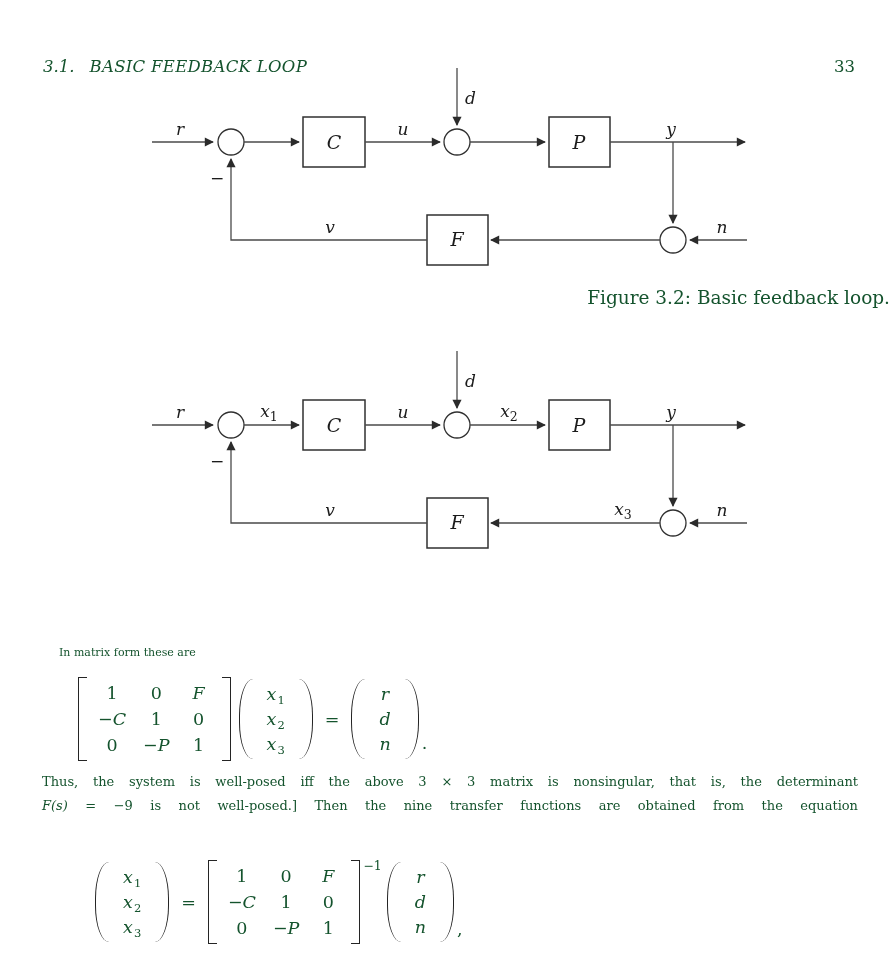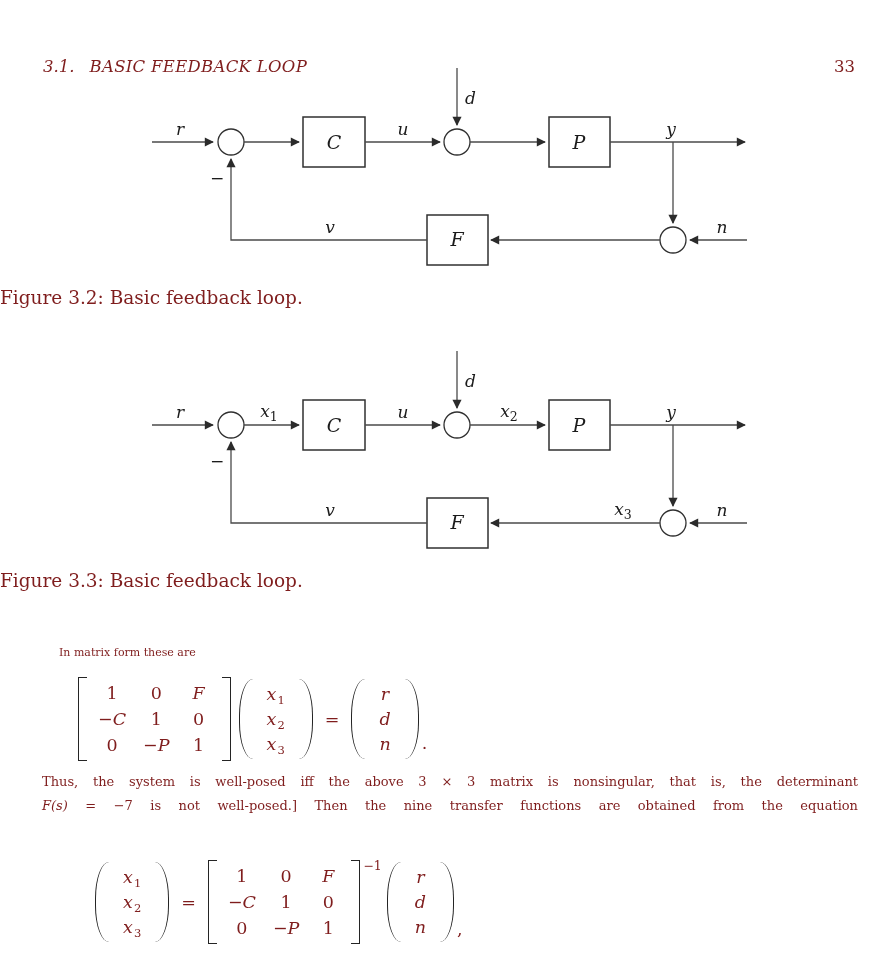--- a/index.html
+++ b/index.html
@@ -1,35 +1,35 @@
 <!DOCTYPE html>
 <html><head>
 <meta charset="utf-8">
 <style>
   html,body { margin:0; padding:0; background:#ffffff; }
   .page {
     position:relative; width:890px; height:956px; background:#ffffff;
-    font-family:"DejaVu Serif", serif; color:#7f1d1d; overflow:hidden;
+    font-family:"DejaVu Serif", serif; color:#14532d; overflow:hidden;
   }
   
   .hdr { position:absolute; left:43px; right:35px; top:19px; display:flex; align-items:baseline; font-size:16.5px; }
   .hdr-num, .hdr-title { font-style:italic; }
   .hdr-title { margin-left:15px; letter-spacing:0.3px;margin-top:32px; }
   .hdr-page { margin-left:auto;margin-top:38px; }
 
   
   .figsvg { position:absolute; left:0; }
   .figsvg text { font-family:"DejaVu Serif", serif; font-style:italic; font-size:17px; fill:#1b1b1b; }
   .figsvg .blk-label { font-size:19px; }
   .figsvg .subdig { font-size:12.5px; font-style:normal; }
   .figsvg line, .figsvg path.wire { stroke:#4a4a4a; stroke-width:1.3; fill:none; }
   .figsvg rect.blk { stroke:#303030; stroke-width:1.5; fill:#ffffff; }
   .figsvg circle.sum { stroke:#303030; stroke-width:1.3; fill:#ffffff; }
 
-  .caption { position:absolute; left:0; width:890px; text-align:left; font-size:18.5px; }
+  .caption { position:absolute; left:0; width:890px; text-align:right; font-size:18.5px; }
 
   .intro { position:absolute; left:42px; top:646px; font-size:11px;margin-left:17px; }
 
   
   .eq { position:absolute; display:flex; align-items:center; font-size:17.5px; }
   .brk { align-self:center; height:82px; width:8px; }
   .brk-l { border-left:1.7px solid #242424; border-top:1.7px solid #242424; border-bottom:1.7px solid #242424; margin-right:2px; }
   .brk-r { border-right:1.7px solid #242424; border-top:1.7px solid #242424; border-bottom:1.7px solid #242424; margin-left:2px; }
   .par { align-self:center; height:80px; width:13px; }
   .par-l { border-left:1.7px solid #242424; border-top-left-radius:110% 50%; border-bottom-left-radius:110% 50%; }
@@ -125,21 +125,20 @@
     <text x="403" y="418" text-anchor="middle">u</text>
     <text x="465" y="387" text-anchor="start">d</text>
     <text x="509" y="417" text-anchor="middle"><tspan>x</tspan><tspan class="subdig" dy="3.5">2</tspan></text>
     <text x="671" y="418" text-anchor="middle">y</text>
     <text x="623" y="515" text-anchor="middle"><tspan>x</tspan><tspan class="subdig" dy="3.5">3</tspan></text>
     <text x="722" y="516" text-anchor="middle">n</text>
     <text x="330" y="516" text-anchor="middle">v</text>
     <text x="217" y="467" text-anchor="middle" font-size="18">−</text>
   </svg>
 
-  <div class="caption" style="top:570px;">Figure 3.3: Basic feedback loop.</div>
 
   <div class="intro">In matrix form these are</div>
 
   <div class="eq" style="left:78px; top:676px; height:86px;">
     <div class="brk brk-l"></div>
     <div class="mat">
       <span class="mc">1</span>
       <span class="mc">0</span>
       <span class="mc it">F</span>
       <span class="mc it">−C</span>
@@ -164,21 +163,21 @@
       <span class="vc it">r</span>
       <span class="vc it">d</span>
       <span class="vc it">n</span>
     </div>
     <div class="par par-r"></div>
     <span class="punct">.</span>
   </div>
 
   <div class="para">
     <div class="pline"><span>Thus, the system is well-posed iff the above 3 × 3 matrix is nonsingular, that is, the determinant</span></div>
-    <div class="pline"><span class="it">F(s)</span><span> = −7 is not well-posed.] Then the nine transfer functions are obtained from the equation</span></div>
+    <div class="pline"><span class="it">F(s)</span><span> = −9 is not well-posed.] Then the nine transfer functions are obtained from the equation</span></div>
   </div>
 
   <div class="eq" style="left:95px; top:856px; height:92px;">
     <div class="par par-l"></div>
     <div class="vec">
       <span class="vc"><span class="it">x</span><sub>1</sub></span>
       <span class="vc"><span class="it">x</span><sub>2</sub></span>
       <span class="vc"><span class="it">x</span><sub>3</sub></span>
     </div>
     <div class="par par-r"></div>

